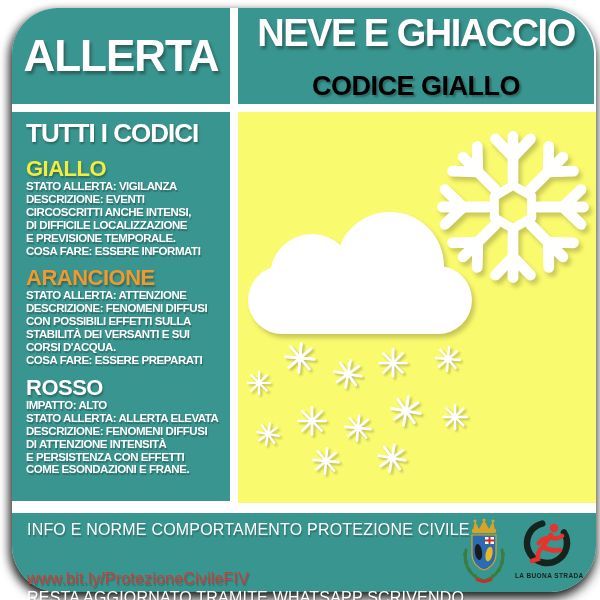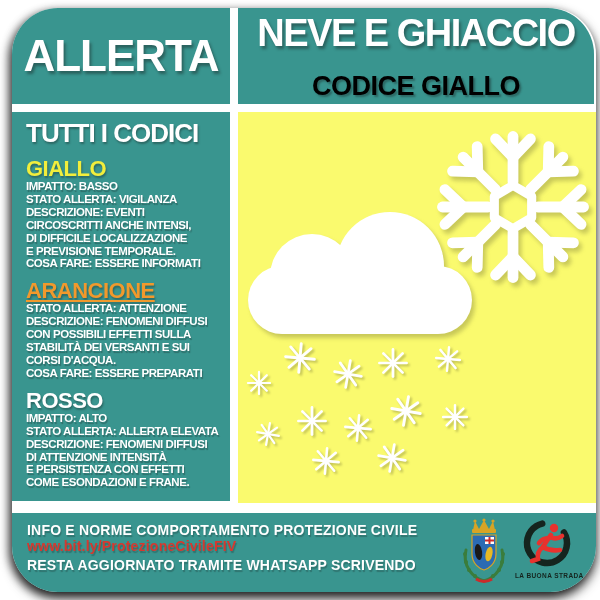--- a/index.html
+++ b/index.html
@@ -37,23 +37,23 @@
   .panel { position:absolute; left:226px; top:104px; width:358px; height:391px;
            background:#FAFA6E; overflow:hidden; }
   .cloud-wrap { position:absolute; left:10px; top:100px; width:224px; height:122px;
                 filter:drop-shadow(3px 4px 2px rgba(110,110,50,0.35)); }
   .bigflake-wrap { position:absolute; left:192px; top:10px; width:166px; height:170px;
                    filter:drop-shadow(3px 4px 2px rgba(110,110,50,0.35)); }
   .smallflake { position:absolute; filter:drop-shadow(2px 2px 1px rgba(110,110,50,0.4)); }
 
   .footer { position:absolute; left:0; top:505px; width:584px; height:79px;
             border-radius:0 0 46px 46px; padding:9px 0 0 15px; }
-  .f-line { font-weight:bold; font-size:14px; letter-spacing:0.2px; line-height:16px;
+  .f-line { font-weight:normal; font-size:16px; letter-spacing:0.2px; line-height:16px;
             color:#ffffff; text-shadow:1px 1.5px 1px rgba(20,20,20,0.25); white-space:nowrap; }
-  .f-red { color:#D5382F; }
+  .f-red { color:#D5382F;margin-top:33px; }
   .f-row { display:flex; gap:5px; }
   .f-gap { margin-top:3px; }
 
   .crest { position:absolute; left:447px; top:5px; width:50px; height:66px; }
   .lbs { position:absolute; left:503px; top:5px; width:66px; text-align:center; }
   .lbs-label { font-weight:bold; font-size:6.5px; letter-spacing:0.4px; color:#15241E;
                white-space:nowrap; margin-top:-2px; }
 </style>
 </head>
 <body>
@@ -67,30 +67,29 @@
   <div class="hdr-right teal">
     <div class="title-xl">NEVE E GHIACCIO</div>
     <div class="subtitle-code">CODICE GIALLO</div>
   </div>
 
   <aside class="sidebar teal">
     <h2>TUTTI I CODICI</h2>
     <div id="code-sections">
         <section class="code">
           <h3 class="code-name" style="color: rgb(242, 238, 60);">GIALLO</h3>
-          <div class="code-line">IMPATTO: BASSO</div>
           <div class="code-line">STATO ALLERTA: VIGILANZA</div>
           <div class="code-line">DESCRIZIONE: EVENTI</div>
           <div class="code-line">CIRCOSCRITTI ANCHE INTENSI,</div>
           <div class="code-line">DI DIFFICILE LOCALIZZAZIONE</div>
           <div class="code-line">E PREVISIONE TEMPORALE.</div>
           <div class="code-line">COSA FARE: ESSERE INFORMATI</div>
         </section>
         <section class="code">
-          <h3 class="code-name" style="color: rgb(241, 153, 44); text-decoration: underline;">ARANCIONE</h3>
+          <h3 class="code-name" style="color: rgb(241, 153, 44);">ARANCIONE</h3>
           <div class="code-line">STATO ALLERTA: ATTENZIONE</div>
           <div class="code-line">DESCRIZIONE: FENOMENI DIFFUSI</div>
           <div class="code-line">CON POSSIBILI EFFETTI SULLA</div>
           <div class="code-line">STABILITÀ DEI VERSANTI E SUI</div>
           <div class="code-line">CORSI D'ACQUA.</div>
           <div class="code-line">COSA FARE: ESSERE PREPARATI</div>
         </section>
         <section class="code">
           <h3 class="code-name" style="color: #ffffff;">ROSSO</h3>
           <div class="code-line">IMPATTO: ALTO</div>

